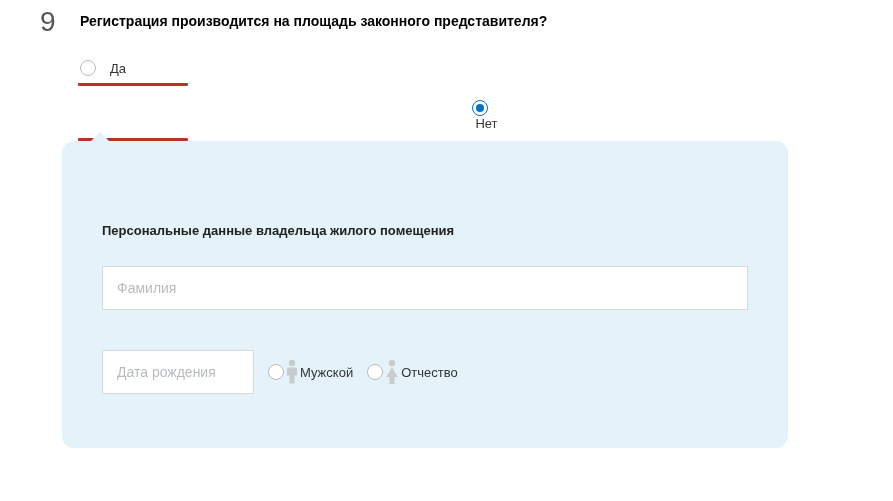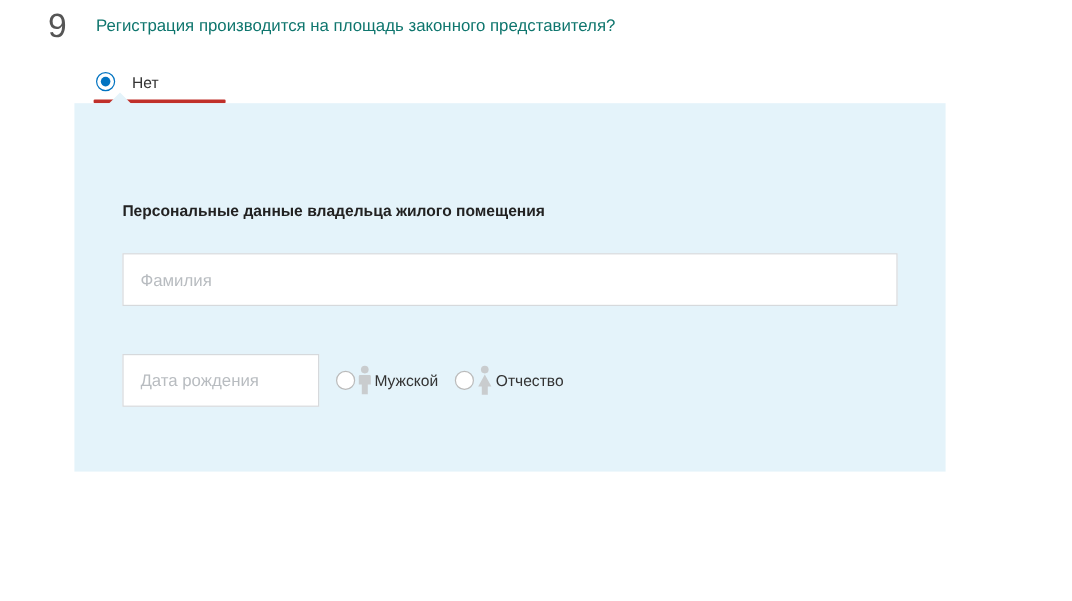--- a/index.html
+++ b/index.html
@@ -24,37 +24,38 @@
     .question-number {
       font-size: 28px;
       font-weight: 300;
       color: #555;
       width: 40px;
       flex-shrink: 0;
       line-height: 1;
     }
     .question-text {
       font-size: 14px;
-      color: #0f766e;
-      font-weight: 400;
+      color: #000000;
+      font-weight: 700;
       line-height: 1.4;
       padding-top: 4px;
     }
     .radio-group {
       padding-left: 80px;
       margin-bottom: 10px;
     }
     .radio-item {
       display: flex;
       align-items: center;
       position: relative;
       margin-bottom: 24px;
     }
     .radio-item:last-child {
       margin-bottom: 8px;
+      flex-direction: column;
     }
     .radio-circle {
       width: 16px;
       height: 16px;
       border-radius: 50%;
       border: 1px solid #bbb;
       margin-right: 14px;
       position: relative;
       background: #fff;
     }
@@ -95,20 +96,21 @@
       left: 28px;
       width: 0;
       height: 0;
       border-left: 10px solid transparent;
       border-right: 10px solid transparent;
       border-bottom: 10px solid #e4f3fa;
     }
     .panel {
       background: #e4f3fa;
       padding: 82px 40px 54px 40px;
+      border-radius: 12px;
     }
     .panel-title {
       font-size: 13px;
       font-weight: 700;
       color: #222;
       margin-bottom: 28px;
     }
     .row {
       display: flex;
       gap: 22px;
@@ -139,21 +141,21 @@
       color: #888;
       text-align: right;
       margin-top: 5px;
     }
     .row2 {
       display: flex;
       align-items: center;
       gap: 14px;
     }
     .dob {
-      width: 164px;
+      width: 152px;
       flex: none;
     }
     .gender {
       display: flex;
       align-items: center;
       gap: 0;
     }
     .gender .radio-circle { margin-right: 0; }
     .person-icon { display: flex; align-items: center; }
     .gender-label {
@@ -165,20 +167,25 @@
 <body>
 
 <div class="container">
 
   <div class="question-row">
     <div class="question-number">9</div>
     <div class="question-text">Регистрация производится на площадь законного представителя?</div>
   </div>
 
   <div class="radio-group">
+    <div class="radio-item">
+      <span class="radio-circle"></span>
+      <span class="radio-label">Да</span>
+      <span class="underline"></span>
+    </div>
     <div class="radio-item">
       <span class="radio-circle selected"></span>
       <span class="radio-label">Нет</span>
       <span class="underline"></span>
     </div>
   </div>
 
   <div class="panel-wrap">
     <div class="panel-pointer"></div>
     <div class="panel">

